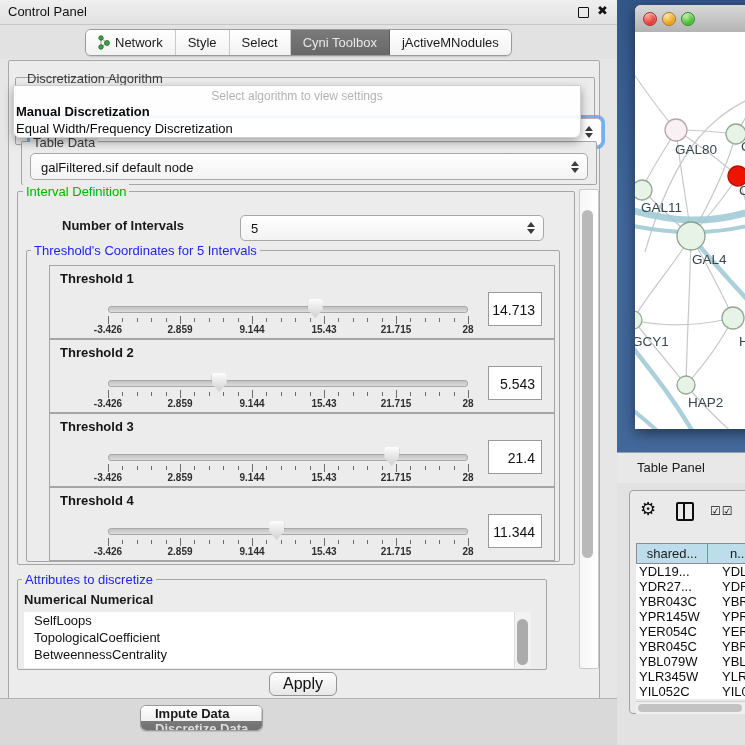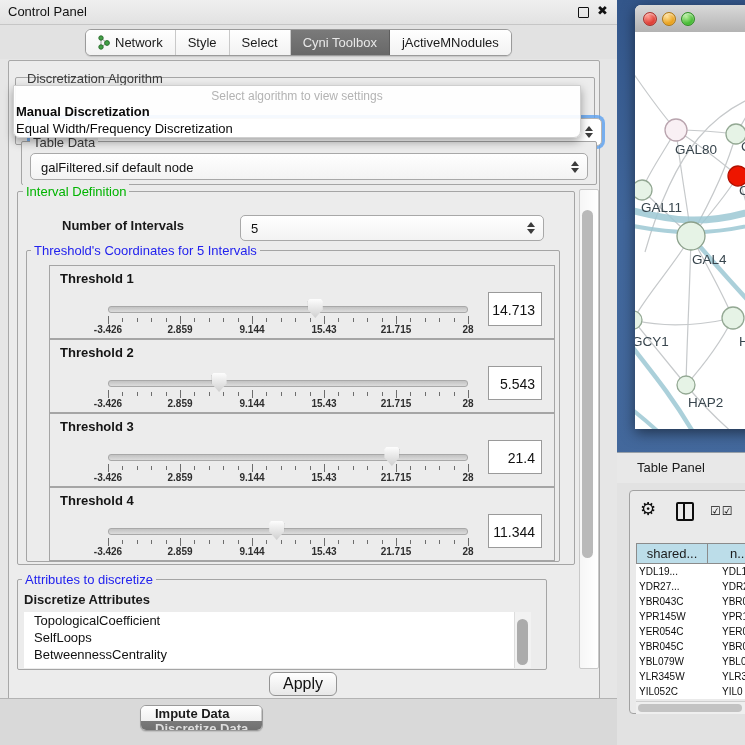--- a/index.html
+++ b/index.html
@@ -121,21 +121,21 @@
   .colicon:before{content:"";position:absolute;left:5px;top:0;width:2px;height:15px;background:#0d0d0d;}
   .checks{position:absolute;left:80px;top:13px;font-size:12px;color:#0d0d0d;letter-spacing:1px;}
   .ttable{position:absolute;left:6px;top:52px;width:124px;}
   .thead{display:flex;height:21px;border:1px solid #8b8b8b;box-sizing:border-box;}
   .thcell{background:#bcdde9;border-right:1px solid #8b8b8b;font-size:13px;color:#1c1c1c;
     text-align:center;line-height:19px;overflow:hidden;white-space:nowrap;}
   .thcell.c0{width:70px;}
   .thcell.c1{flex:1;text-align:left;padding-left:22px;}
   .tbody{background:#fff;}
   .trow{display:flex;height:15px;}
-  .tcell{font-size:10px;color:#0c0c0c;line-height:15px;white-space:nowrap;overflow:hidden;}
+  .tcell{font-size:13px;color:#0c0c0c;line-height:15px;white-space:nowrap;overflow:hidden;}
   .tcell.c0{width:71px;padding-left:3px;}
   .tcell.c1{flex:1;padding-left:12px;}
   .h-scroll{position:absolute;left:6px;top:210px;width:118px;height:12px;background:#efefef;border-top:1px solid #cfcfcf;}
   .h-scroll .thumb-h{position:absolute;left:2px;top:2px;width:104px;height:8px;background:#c3c3c3;border-radius:5px;}
 </style>
 </head>
 <body>
 
 <div id="stage">
 
@@ -400,24 +400,24 @@
                   <span class="tick-lab" style="left: 100%;">28</span>
                 </div>
             </div>
             <div class="value-box">11.344</div>
           </div>
         </div>
       </div>
 
       <div class="groupbox" style="left:8px;top:518px;width:528px;height:89px;">
         <span class="group-label lbl-blue" style="left:4px;top:-8px;background:#ececec;">Attributes to discretize</span>
-        <span class="bold13" style="position:absolute;left:6px;top:12px;">Discretize Attributes</span>
+        <span class="bold13" style="position:absolute;left:6px;top:12px;">Numerical Numerical</span>
         <div class="attr-list">
+            <div class="attr-item">SelfLoops</div>
             <div class="attr-item">TopologicalCoefficient</div>
-            <div class="attr-item">SelfLoops</div>
             <div class="attr-item">BetweennessCentrality</div>
           </div>
         <div class="attr-scroll">
           <div class="thumb-v2"></div>
         </div>
       </div>
 
       <div class="apply-btn">Apply</div>
     </div>
 

